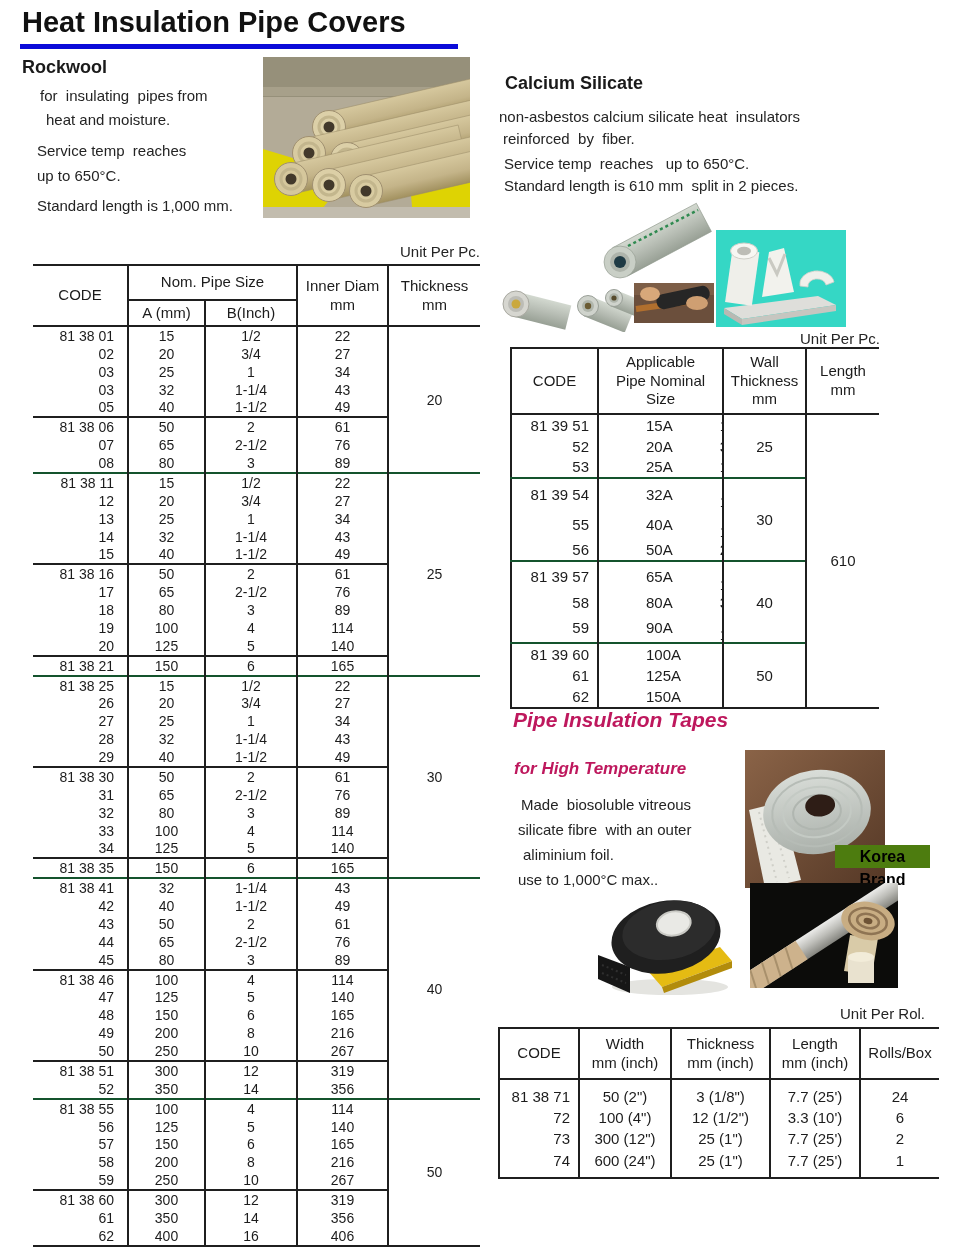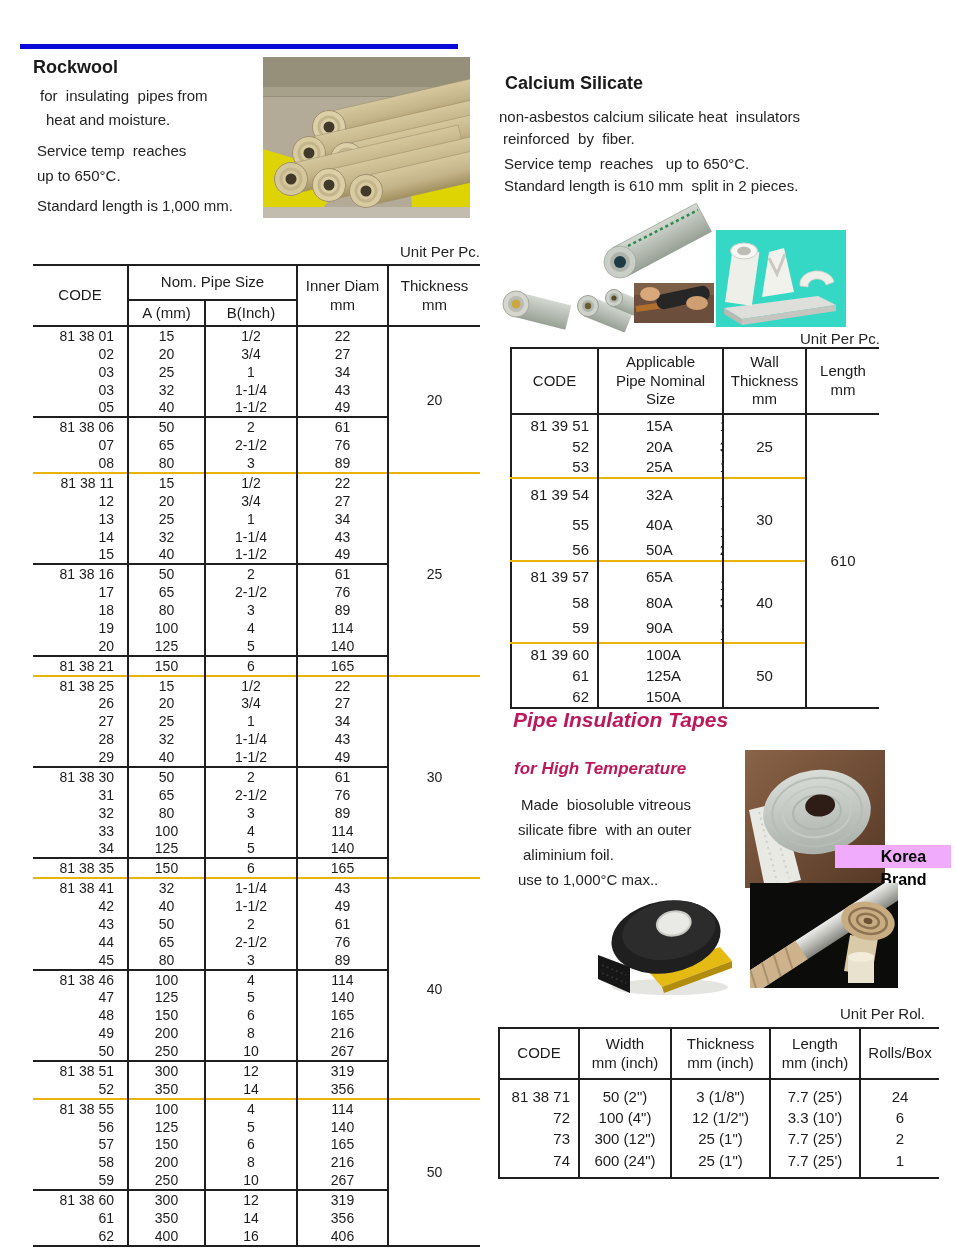--- a/index.html
+++ b/index.html
@@ -17,21 +17,21 @@
   .bodyline{font-size:15px;color:#242424;white-space:pre;}
   .unit-note{font-size:15px;color:#242424;text-align:right;white-space:nowrap;}
 
   
   table.cat{border-collapse:collapse;table-layout:fixed;position:absolute;color:#1c1c1c;}
   table.cat th,table.cat td{padding:0;text-align:center;vertical-align:middle;font-weight:400;
     overflow:hidden;white-space:pre-line;}
   table.cat th{font-size:15px;line-height:1.25;}
   .bl{border-left:2px solid #1f1f1f;}
   .hb{border-bottom:2px solid #1f1f1f;}
-  tr.block-top td{border-top:2px solid #eab308;}
+  tr.block-top td{border-top:2px solid #14532d;}
   tr.group-top td{border-top:2px solid #1f1f1f;}
 
   #rw-table{left:33px;top:264px;width:447px;border-top:2px solid #1f1f1f;border-bottom:2px solid #1f1f1f;}
   #rw-table thead tr:first-child th{height:33px;}
   #rw-table thead tr:last-child th{height:24px;}
   #rw-table tbody td{height:17.88px;font-size:14px;line-height:1;}
   #rw-table .c-code{text-align:right;padding-right:13px;}
 
   #cs-table{left:510px;top:347px;width:368px;border-top:2px solid #1f1f1f;border-bottom:2px solid #1f1f1f;border-left:2px solid #1f1f1f;}
   #cs-table thead th{height:64px;}
@@ -42,31 +42,32 @@
   td.paircell{padding:0;}
   td.paircell .pair{width:100%;height:100%;}
 
   #tp-table{left:498px;top:1027px;width:440px;border-top:2px solid #1f1f1f;border-bottom:2px solid #1f1f1f;border-left:2px solid #1f1f1f;}
   #tp-table thead th{height:49px;border-bottom:2px solid #1f1f1f;}
   #tp-table tbody td{height:21.2px;font-size:15px;line-height:1;}
   #tp-table tbody tr:first-child td{padding-top:6px;}
   #tp-table tbody tr:last-child td{padding-bottom:6px;}
   #tp-table .c-code{text-align:right;padding-right:8px;}
 
-  .brand-label{background:#f0abfc;color:#000;font-size:16px;font-weight:600;
-    text-align:center;line-height:23px;padding-left:21px;}
+  .brand-label{background:#4d7c0f;color:#000;font-size:16px;font-weight:600;
+    text-align:center;line-height:23px;}
 </style>
 </head>
 <body>
 
 <div class="page">
 
+  <div class="abs title">Heat Insulation Pipe Covers</div>
   <div class="abs title-underline"></div>
 
-  <div class="abs h2" style="left:33px;top:57px;">Rockwool</div>
+  <div class="abs h2" style="left:22px;top:57px;">Rockwool</div>
   <div class="abs bodyline" style="left:40px;top:87px;">for  insulating  pipes from</div>
   <div class="abs bodyline" style="left:46px;top:111px;">heat and moisture.</div>
   <div class="abs bodyline" style="left:37px;top:142px;">Service temp  reaches</div>
   <div class="abs bodyline" style="left:37px;top:167px;">up to 650°C.</div>
   <div class="abs bodyline" style="left:37px;top:197px;">Standard length is 1,000 mm.</div>
 
   <svg class="abs" style="left:263px;top:57px;" width="207" height="161" viewBox="0 0 207 161">
     <defs>
       <linearGradient id="wg" x1="0" y1="0" x2="0" y2="1">
         <stop offset="0" stop-color="#d6c89e"></stop>

